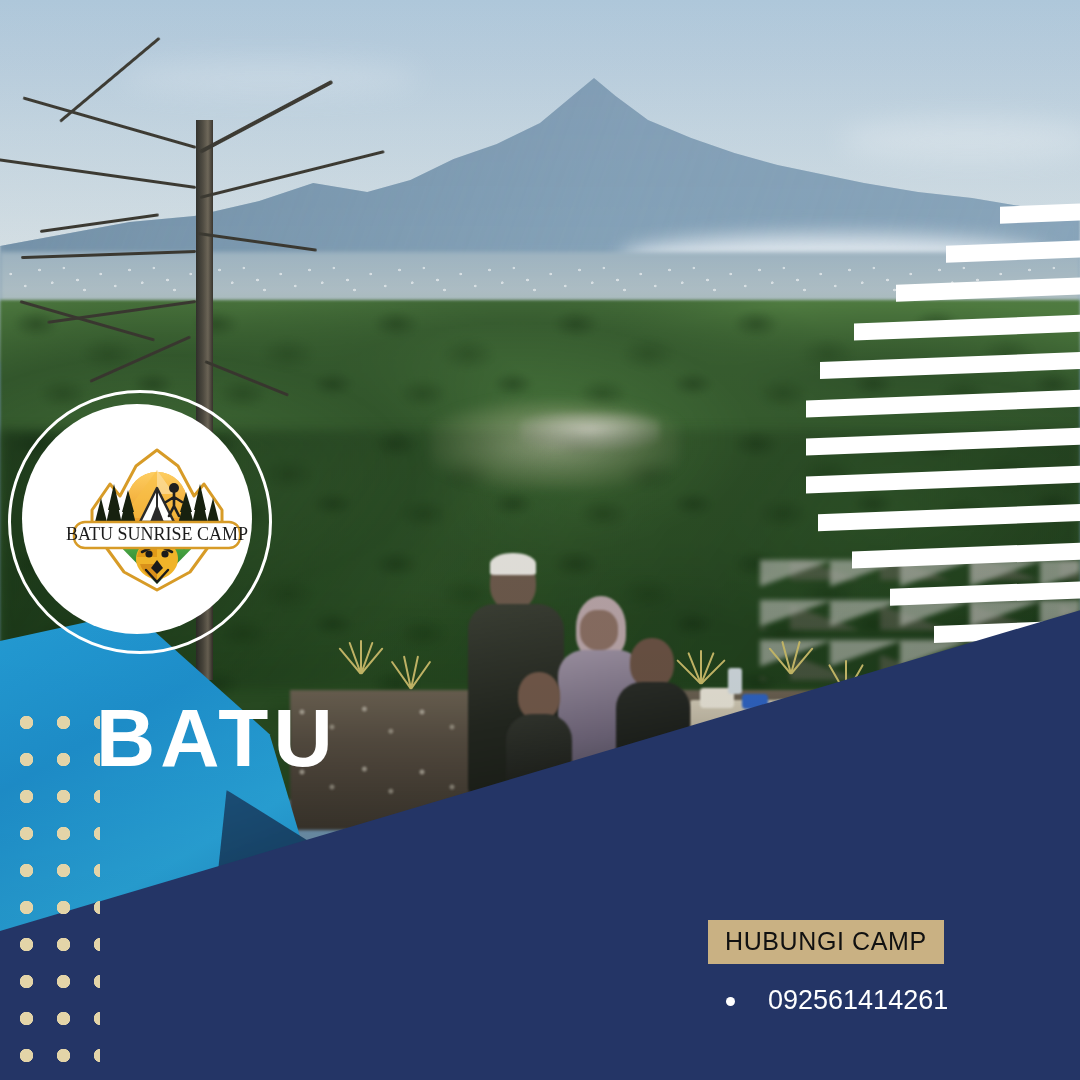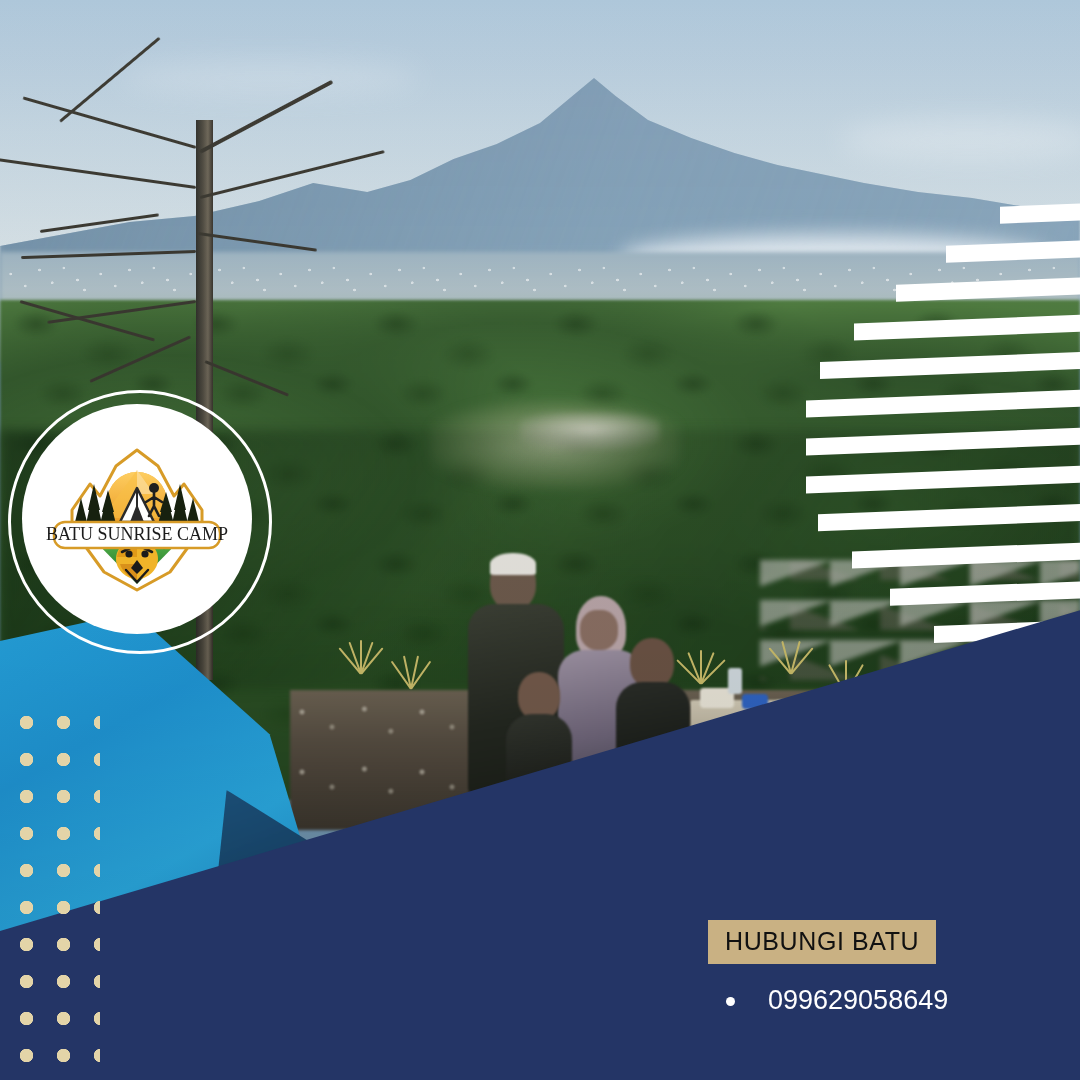--- a/index.html
+++ b/index.html
@@ -230,21 +230,21 @@
   .navy-deep { background: #243566; }
 
   
   .logo-ring {
     position: absolute; left: 8px; top: 390px; width: 258px; height: 258px;
     border-radius: 50%; border: 3px solid #ffffff;
   }
   .logo-disc {
     position: absolute; left: 22px; top: 404px; width: 230px; height: 230px;
     border-radius: 50%; background: #ffffff;
-    display: flex; align-items: center; justify-content: center;
+    display: flex; align-items: center; justify-content: flex-end;
   }
   .logo-svg { display: block; }
 
   
   .headline {
     position: absolute; left: 96px; top: 700px; width: 860px;
     color: #ffffff; font-weight: bold;
     font-size: 82px; line-height: 76px; letter-spacing: 5px;
     text-transform: uppercase;
   }
@@ -460,23 +460,24 @@
         <path d="M95 116 L89 124 L95 130 L101 124 Z" fill="#1a1a1a"></path>
         <path d="M84 126 L95 138 L106 126" fill="none" stroke="#1a1a1a" stroke-width="2.4" stroke-linecap="round"></path>
       </g>
 
       <rect x="12" y="78" width="166" height="26" rx="11" fill="#ffffff" stroke="#d79b27" stroke-width="2.4"></rect>
       <text x="95" y="96" text-anchor="middle" font-family="'Liberation Serif', serif" font-size="18" fill="#1b1b1b">BATU SUNRISE CAMP</text>
     </svg>
   </div>
 
   <div class="headline">
+    <span class="l1">BATU</span>
   </div>
 
 
   <div class="contact">
-    <div class="contact-badge">HUBUNGI BATU</div>
+    <div class="contact-badge">HUBUNGI CAMP</div>
     <ul class="contact-list">
-      <li>099629058649</li>
+      <li>092561414261</li>
     </ul>
   </div>
 
 </div>
 
 </body></html>

